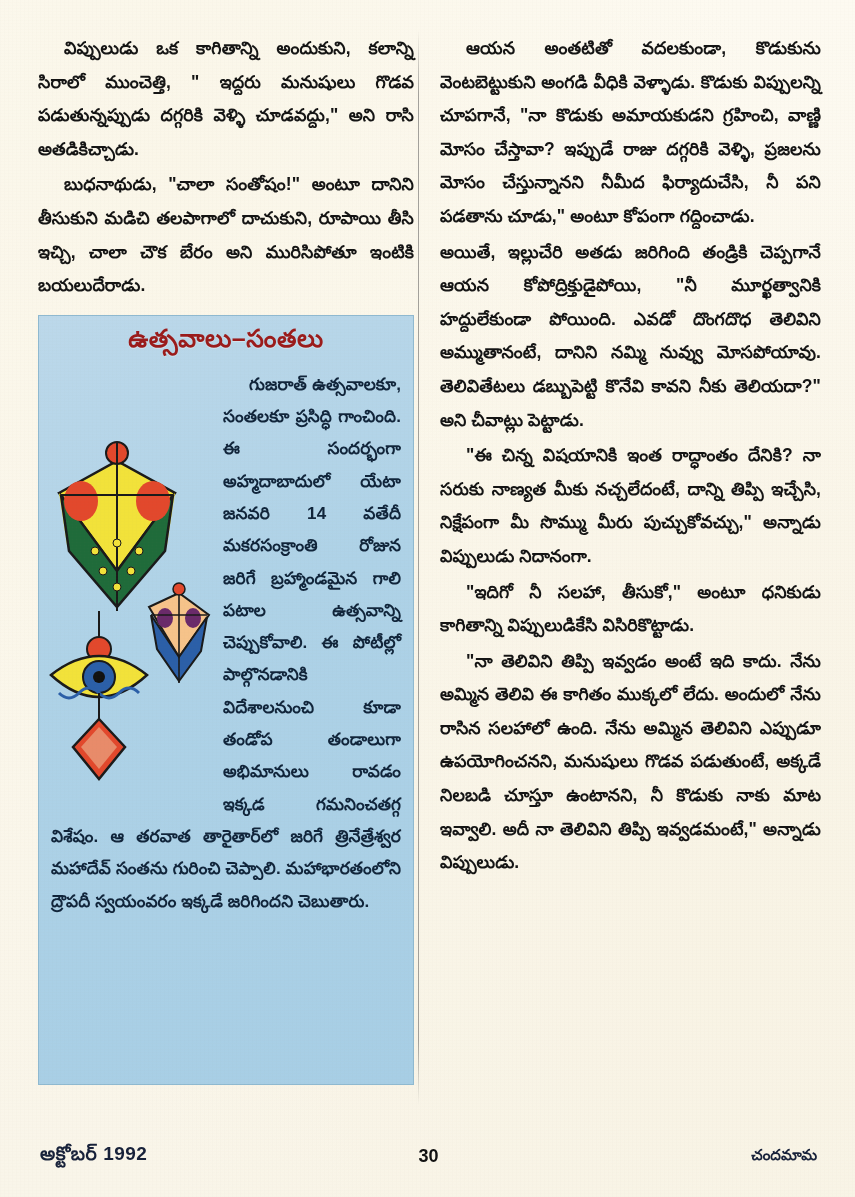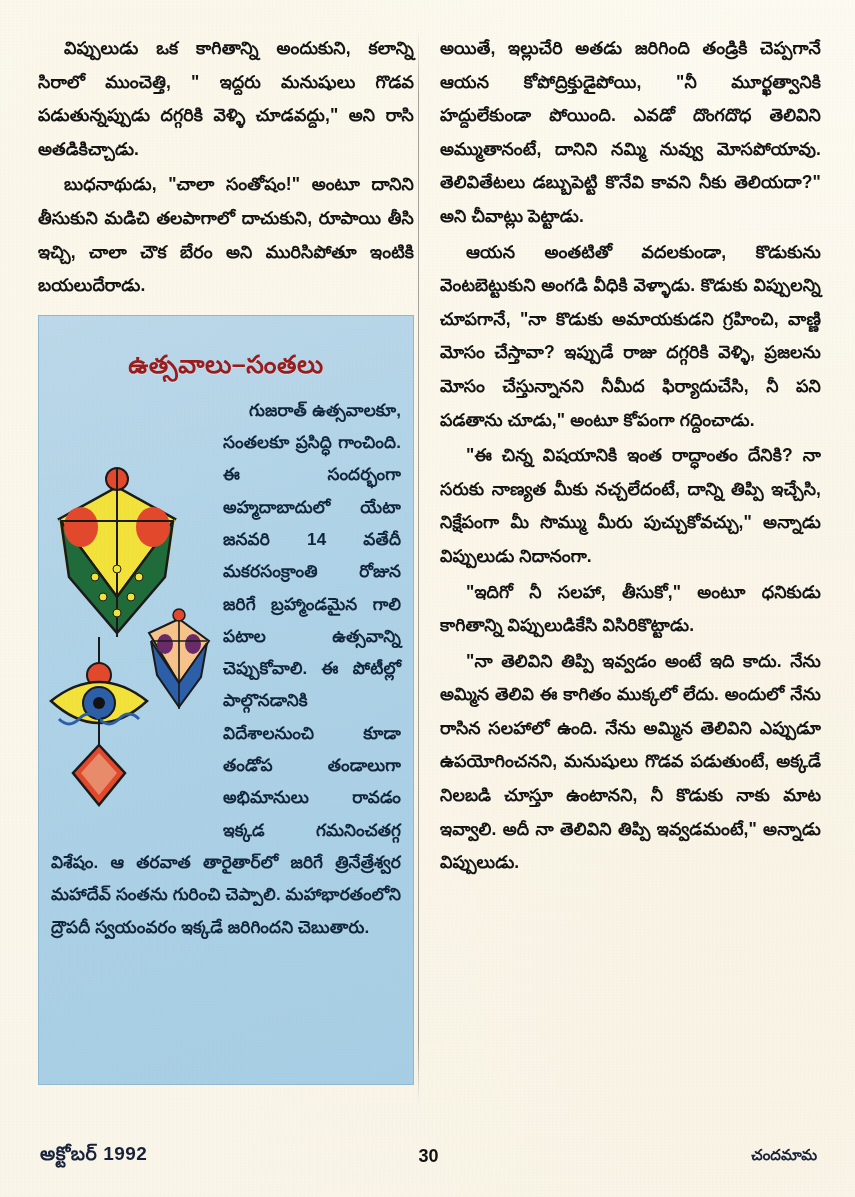--- a/index.html
+++ b/index.html
@@ -68,21 +68,21 @@
     font-weight: 600;
   }
   p.te.noindent { text-indent: 0; }
 
   
   .feature {
     position: relative;
     margin-top: 12px;
     background: linear-gradient(160deg, #bcd8ea 0%, #aed2e7 40%, #a7cee5 100%);
     border: 1px solid #8fb9d0;
-    padding: 32px 12px 12px 12px;
+    padding: 6px 12px 12px 12px;
     min-height: 770px;
     box-sizing: border-box;
   }
   .feature-title {
     text-align: center;
     color: #9a1b1b;
     font-size: 25px;
     font-weight: 700;
     font-family: "Liberation Sans", sans-serif;
     margin: 2px 0 10px 0;
@@ -198,22 +198,22 @@
               <path d="M54 352 L72 372 L54 394 L36 372 Z" fill="#e88b6a" stroke="none"></path>
             </g>
           </svg>
         </div>
 
         <p class="te">గుజరాత్ ఉత్సవాలకూ, సంతలకూ ప్రసిద్ధి గాంచింది. ఈ సందర్భంగా అహ్మదాబాదులో యేటా జనవరి 14 వతేదీ మకరసంక్రాంతి రోజున జరిగే బ్రహ్మాండమైన గాలి పటాల ఉత్సవాన్ని చెప్పుకోవాలి. ఈ పోటీల్లో పాల్గొనడానికి విదేశాలనుంచి కూడా తండోప తండాలుగా అభిమానులు రావడం ఇక్కడ గమనించతగ్గ విశేషం. ఆ తరవాత తారైతార్‌లో జరిగే త్రినేత్రేశ్వర మహాదేవ్ సంతను గురించి చెప్పాలి. మహాభారతంలోని ద్రౌపదీ స్వయంవరం ఇక్కడే జరిగిందని చెబుతారు.</p>
       </div>
     </div>
 
     <div class="col col-right">
+      <p class="te">ఆయన అంతటితో వదలకుండా, కొడుకును వెంటబెట్టుకుని అంగడి వీధికి వెళ్ళాడు. కొడుకు విప్పులన్ని చూపగానే, "నా కొడుకు అమాయకుడని గ్రహించి, వాణ్ణి మోసం చేస్తావా? ఇప్పుడే రాజు దగ్గరికి వెళ్ళి, ప్రజలను మోసం చేస్తున్నానని నీమీద ఫిర్యాదుచేసి, నీ పని పడతాను చూడు," అంటూ కోపంగా గద్దించాడు.</p>
       <p class="te noindent">అయితే, ఇల్లుచేరి అతడు జరిగింది తండ్రికి చెప్పగానే ఆయన కోపోద్రిక్తుడైపోయి, "నీ మూర్ఖత్వానికి హద్దులేకుండా పోయింది. ఎవడో దొంగదొధ తెలివిని అమ్ముతానంటే, దానిని నమ్మి నువ్వు మోసపోయావు. తెలివితేటలు డబ్బుపెట్టి కొనేవి కావని నీకు తెలియదా?" అని చీవాట్లు పెట్టాడు.</p>
-      <p class="te">ఆయన అంతటితో వదలకుండా, కొడుకును వెంటబెట్టుకుని అంగడి వీధికి వెళ్ళాడు. కొడుకు విప్పులన్ని చూపగానే, "నా కొడుకు అమాయకుడని గ్రహించి, వాణ్ణి మోసం చేస్తావా? ఇప్పుడే రాజు దగ్గరికి వెళ్ళి, ప్రజలను మోసం చేస్తున్నానని నీమీద ఫిర్యాదుచేసి, నీ పని పడతాను చూడు," అంటూ కోపంగా గద్దించాడు.</p>
       <p class="te">"ఈ చిన్న విషయానికి ఇంత రాద్ధాంతం దేనికి? నా సరుకు నాణ్యత మీకు నచ్చలేదంటే, దాన్ని తిప్పి ఇచ్చేసి, నిక్షేపంగా మీ సొమ్ము మీరు పుచ్చుకోవచ్చు," అన్నాడు విప్పులుడు నిదానంగా.</p>
       <p class="te">"ఇదిగో నీ సలహా, తీసుకో," అంటూ ధనికుడు కాగితాన్ని విప్పులుడికేసి విసిరికొట్టాడు.</p>
       <p class="te">"నా తెలివిని తిప్పి ఇవ్వడం అంటే ఇది కాదు. నేను అమ్మిన తెలివి ఈ కాగితం ముక్కలో లేదు. అందులో నేను రాసిన సలహాలో ఉంది. నేను అమ్మిన తెలివిని ఎప్పుడూ ఉపయోగించనని, మనుషులు గొడవ పడుతుంటే, అక్కడే నిలబడి చూస్తూ ఉంటానని, నీ కొడుకు నాకు మాట ఇవ్వాలి. అదీ నా తెలివిని తిప్పి ఇవ్వడమంటే," అన్నాడు విప్పులుడు.</p>
     </div>
   </div>
 
   <div class="divider"></div>
 
   <div class="footer">
     <div class="footer-left">అక్టోబర్ 1992</div>

